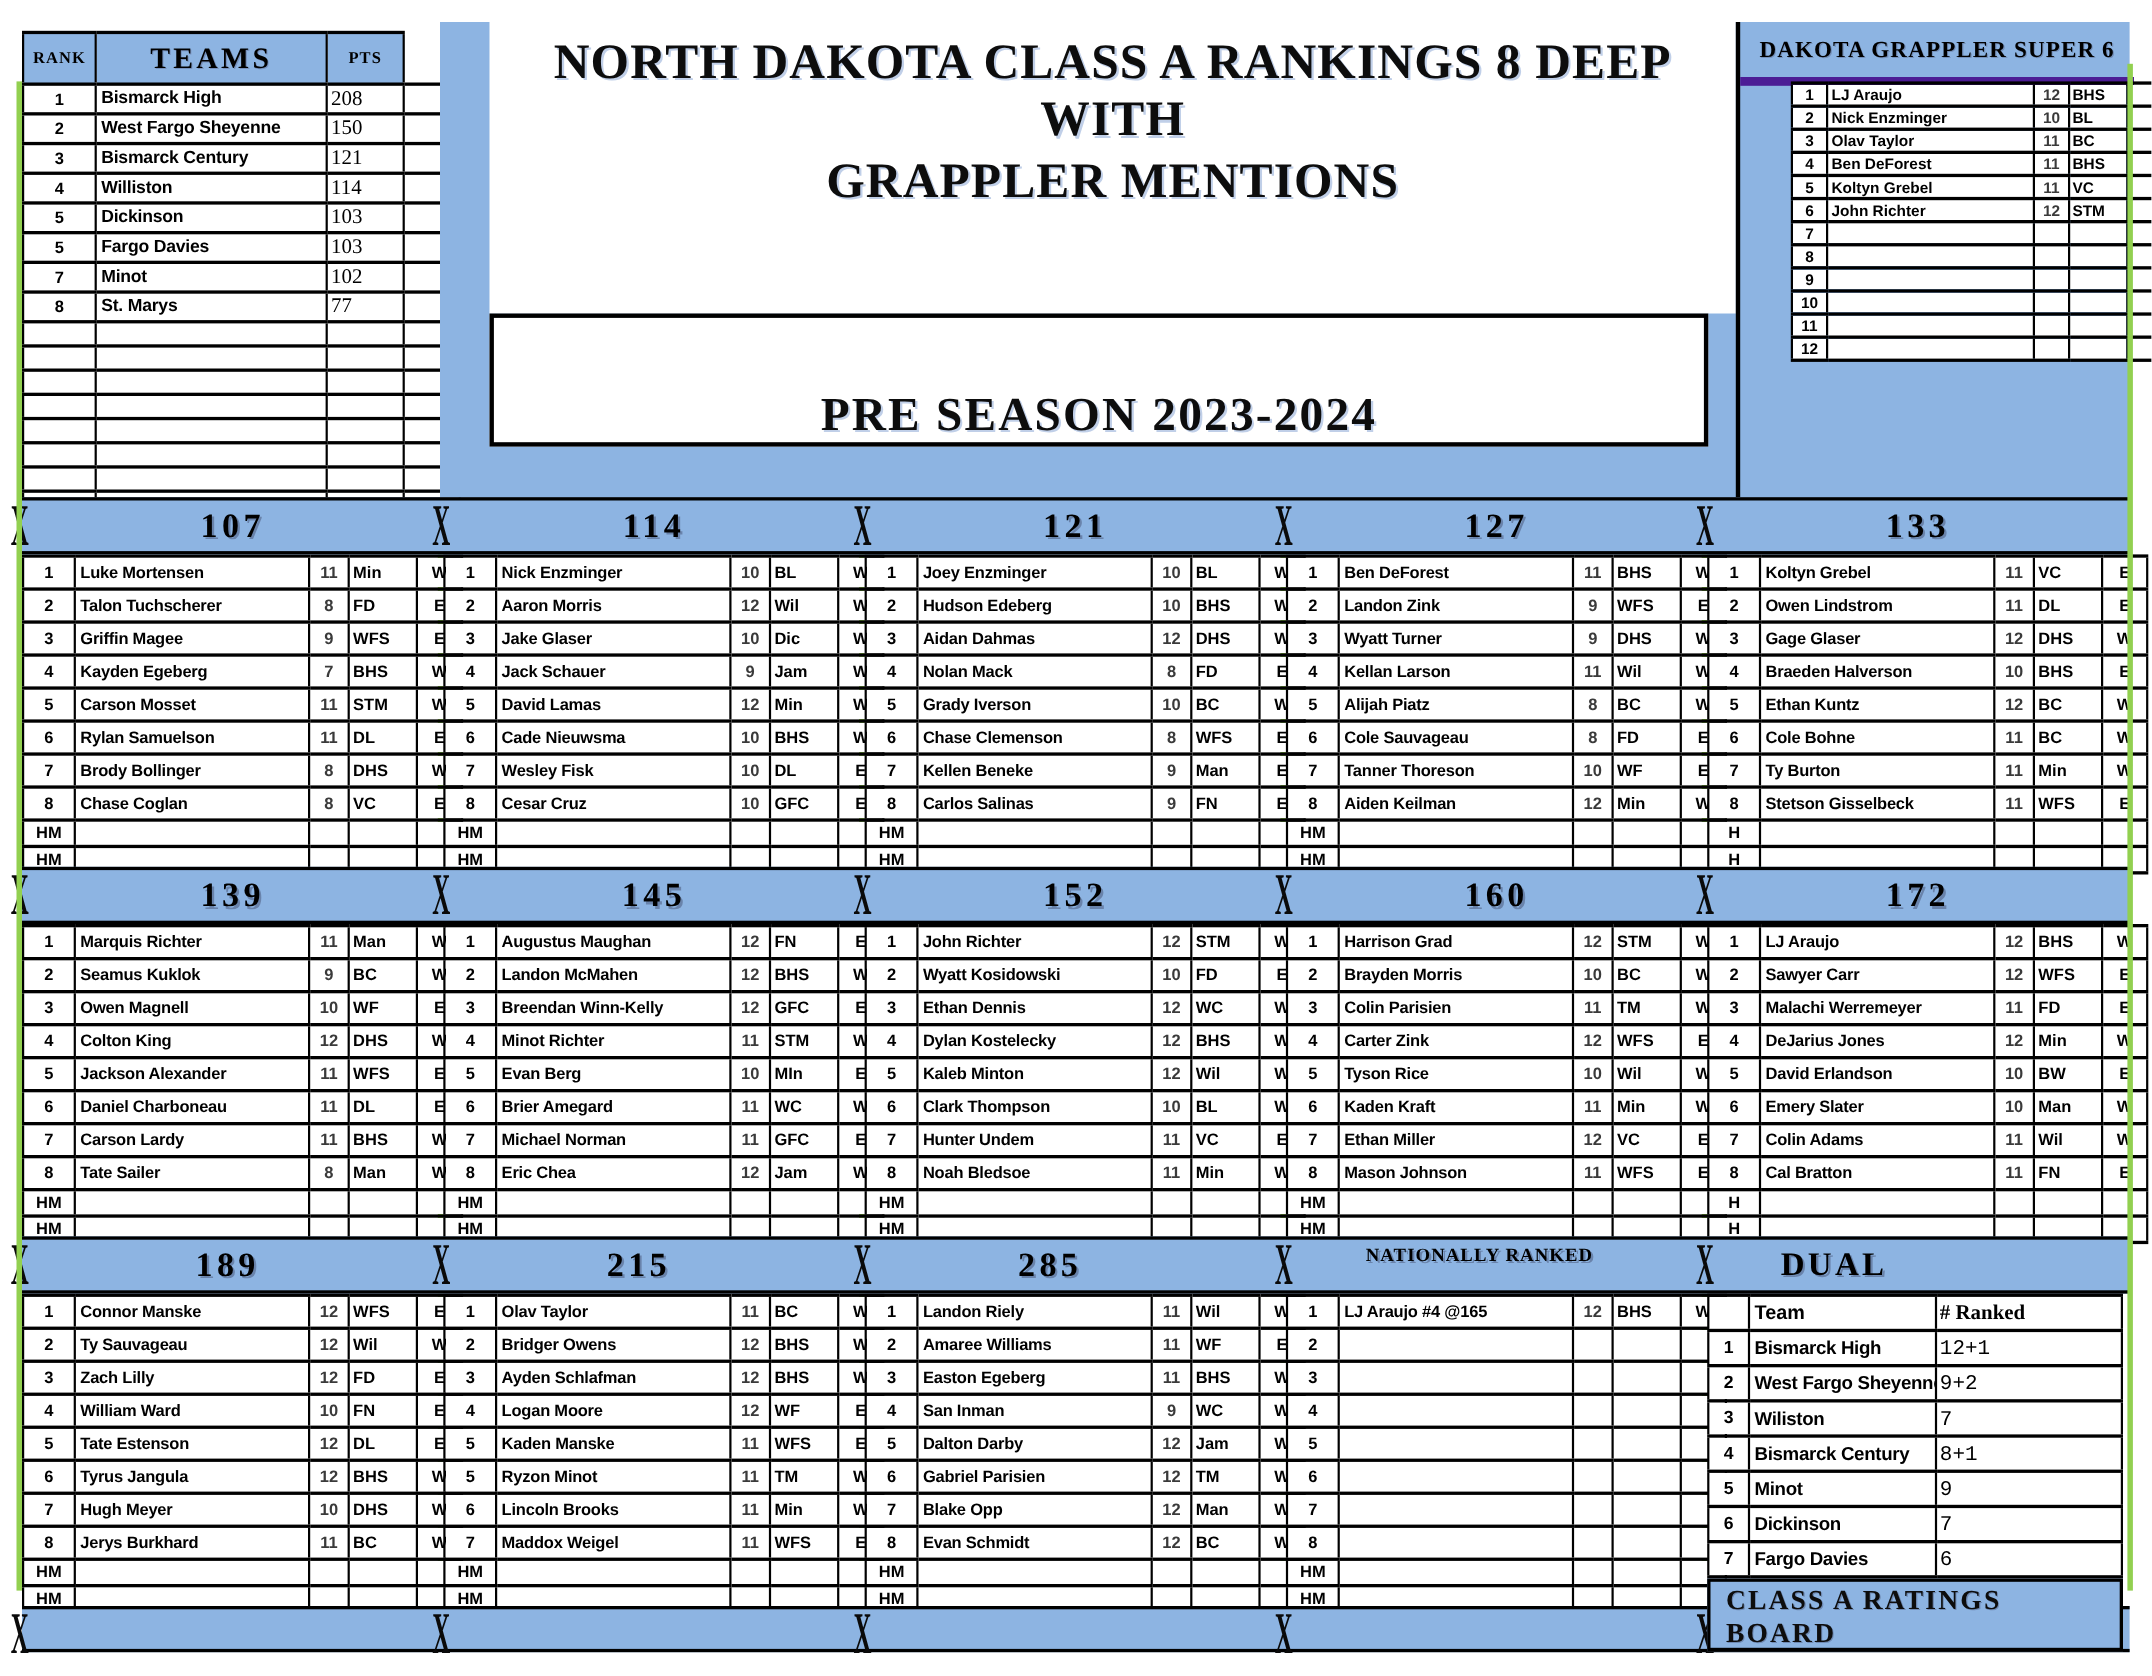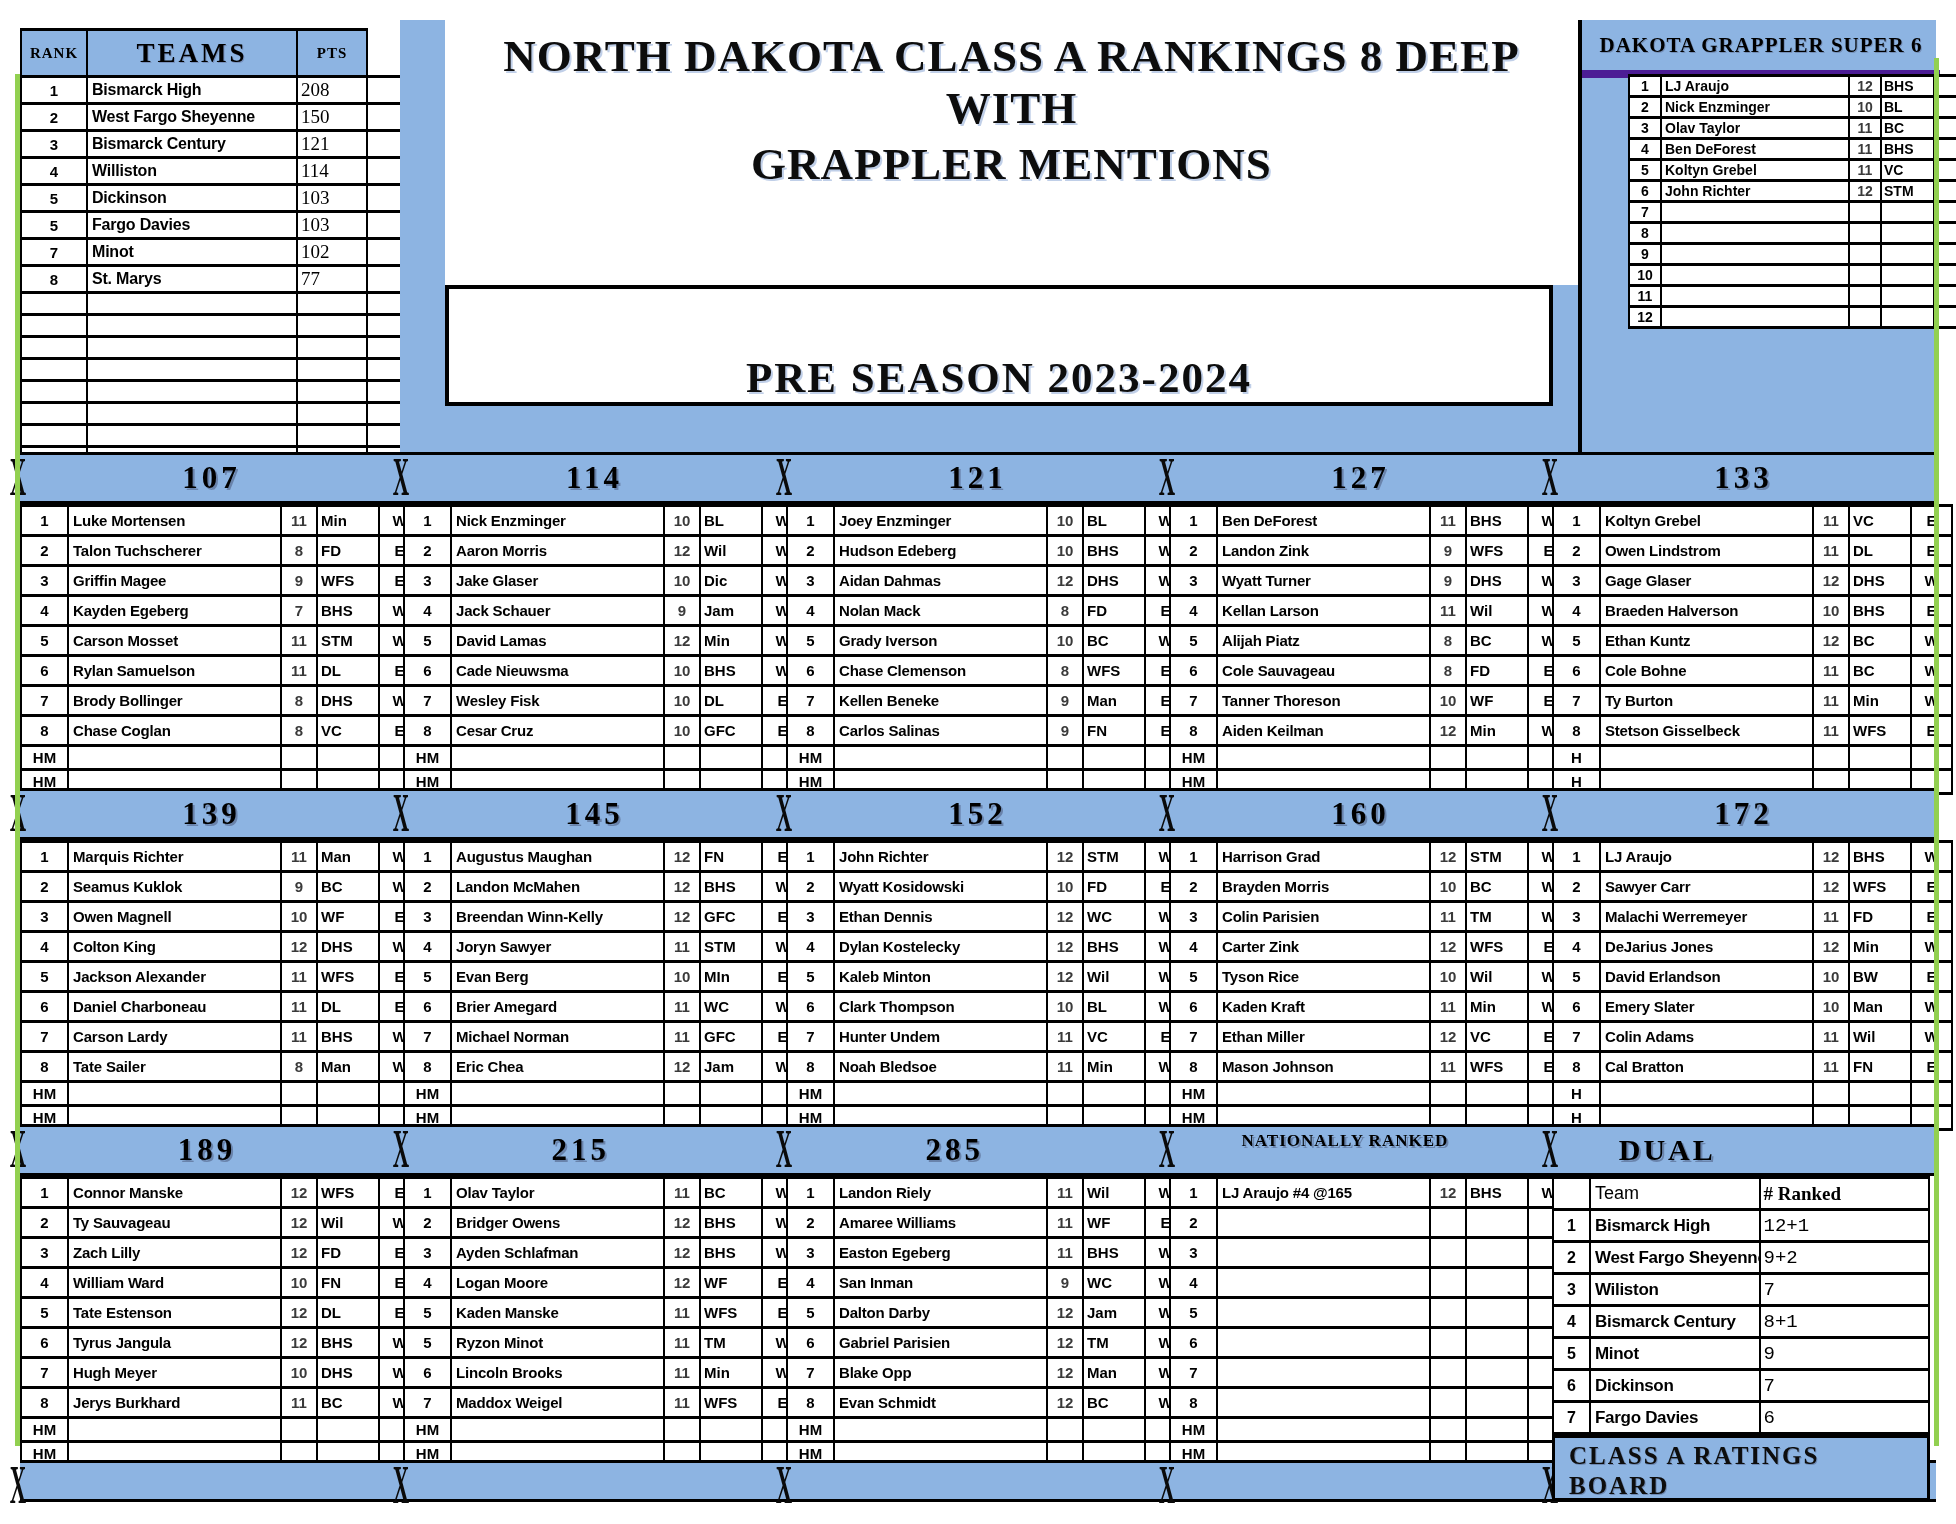--- a/index.html
+++ b/index.html
@@ -67,21 +67,21 @@
   td.c-sc{width:56px;font-weight:bold;font-size:15px;padding-left:3px;}
   td.c-we{width:37px;text-align:center;font-weight:bold;font-size:15px;}
 
   
   .dualwrap{position:relative;z-index:6;}
   .dtable{width:378px;}
   .dtable td{border:2px solid #000;border-top-width:3px;border-bottom-width:3px;background:#fff;height:27px;overflow:hidden;white-space:nowrap;}
   td.d-rk{width:33px;text-align:center;font-weight:bold;font-size:16px;}
   td.d-nm{width:238px;font-weight:bold;font-size:17px;padding-left:4px;letter-spacing:-0.3px;}
   td.d-val{width:95px;font-family:Liberation Mono, monospace;font-size:19px;padding-left:3px;margin-top:40px;}
-  td.d-nmh{font-weight:normal;font-size:18px;padding-left:4px;margin-top:38px;}
+  td.d-nmh{font-weight:bold;font-size:18px;padding-left:4px;margin-top:38px;}
   td.d-valh{font-family:"Liberation Serif",serif;font-weight:bold;font-size:19px;padding-left:3px;}
   .board{position:relative;z-index:6;width:378px;box-sizing:border-box;height:66px;background:var(--blue);border:3px solid #000;
     font-family:"Liberation Serif",serif;font-weight:bold;font-size:25px;letter-spacing:2px;color:#0d0d0d;
     padding:3px 8px 0 14px;line-height:1.2;text-shadow:1px 1px 0 rgba(40,40,70,.3);}
 
   
   .bottom-band{position:relative;height:36px;background:var(--blue);border-top:3px solid #000;border-bottom:3px solid #000;z-index:1;}
 </style>
 </head>
 <body>
@@ -806,21 +806,21 @@
               </tr>
               <tr class="wrow">
                 <td class="c-rk">3</td>
                 <td class="c-nm">Breendan Winn-Kelly</td>
                 <td class="c-gr">12</td>
                 <td class="c-sc">GFC</td>
                 <td class="c-we">E</td>
               </tr>
               <tr class="wrow">
                 <td class="c-rk">4</td>
-                <td class="c-nm">Joryn Sawyer</td>
+                <td class="c-nm">Minot Richter</td>
                 <td class="c-gr">11</td>
                 <td class="c-sc">STM</td>
                 <td class="c-we">W</td>
               </tr>
               <tr class="wrow">
                 <td class="c-rk">5</td>
                 <td class="c-nm">Evan Berg</td>
                 <td class="c-gr">10</td>
                 <td class="c-sc">MIn</td>
                 <td class="c-we">E</td>

